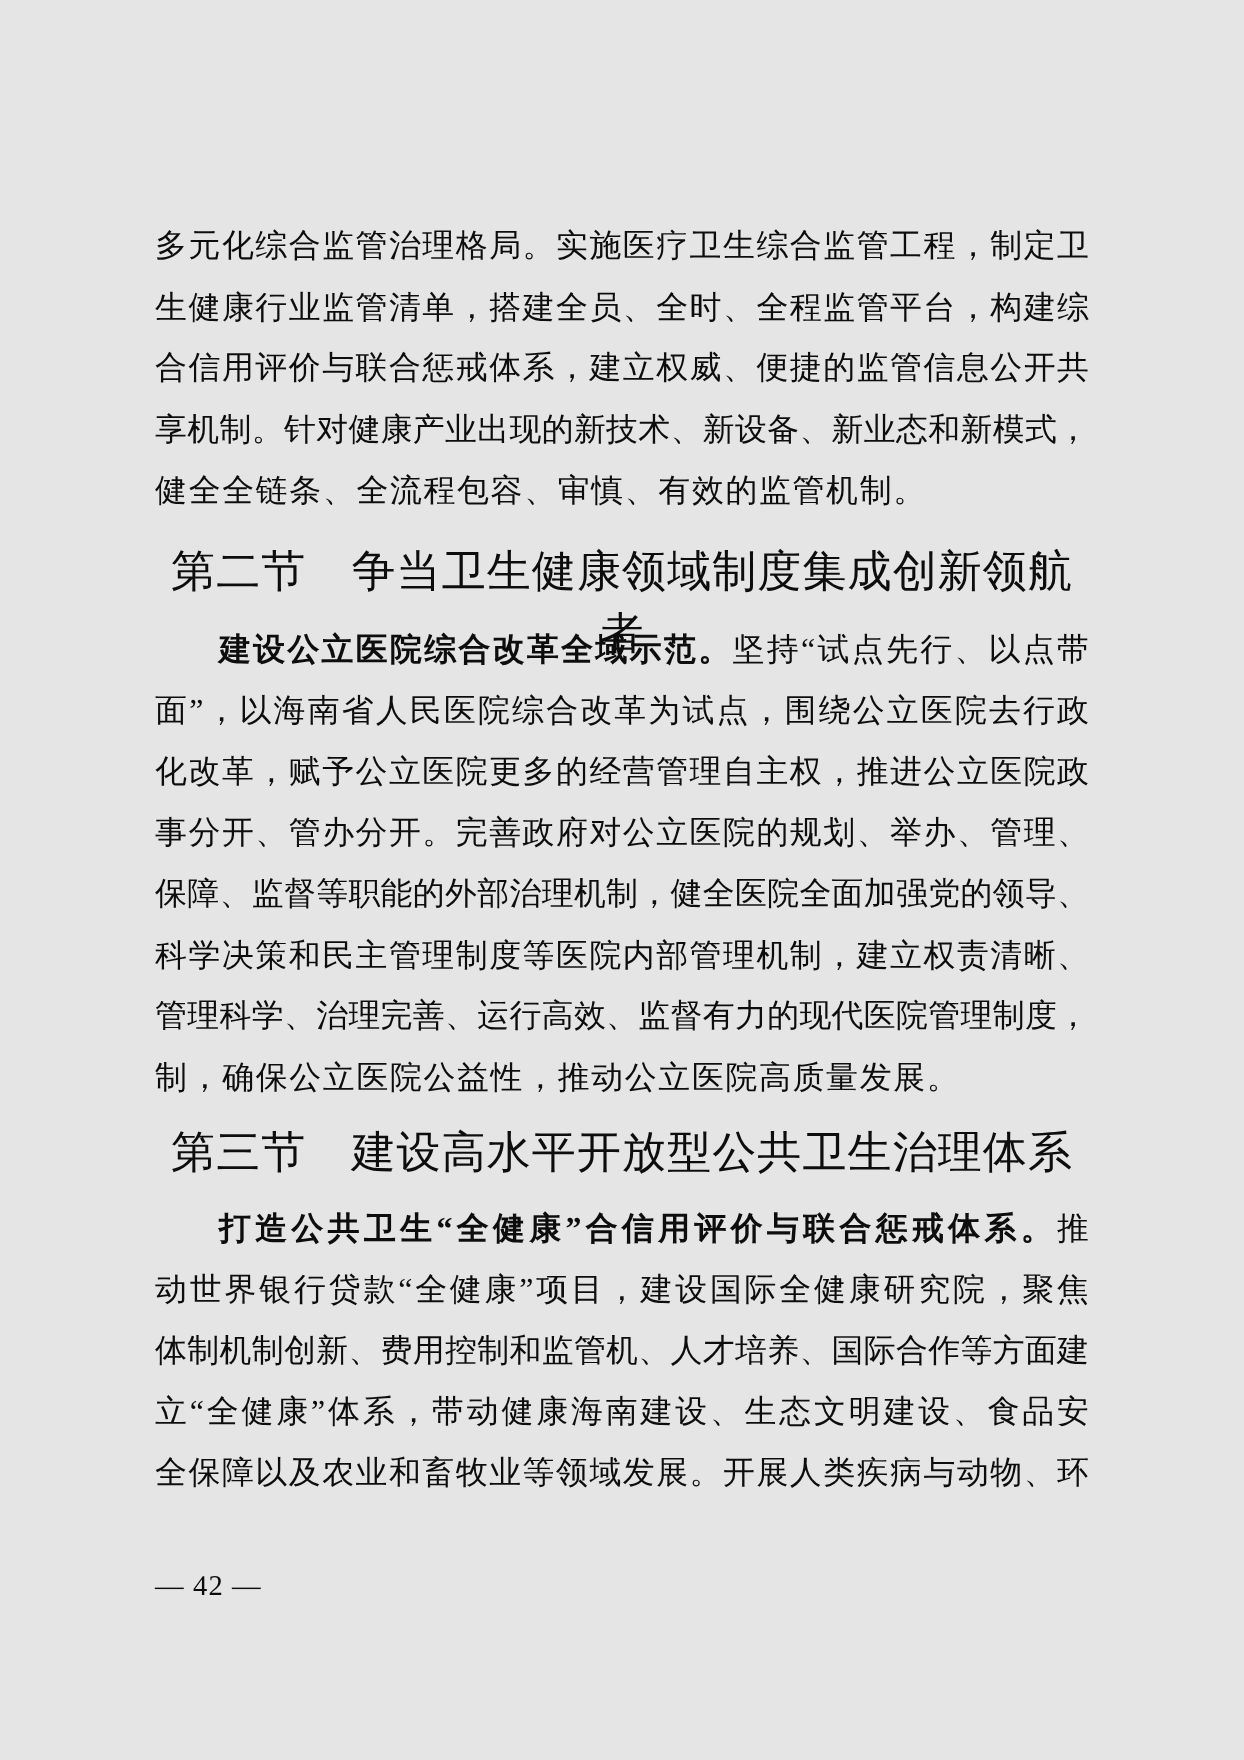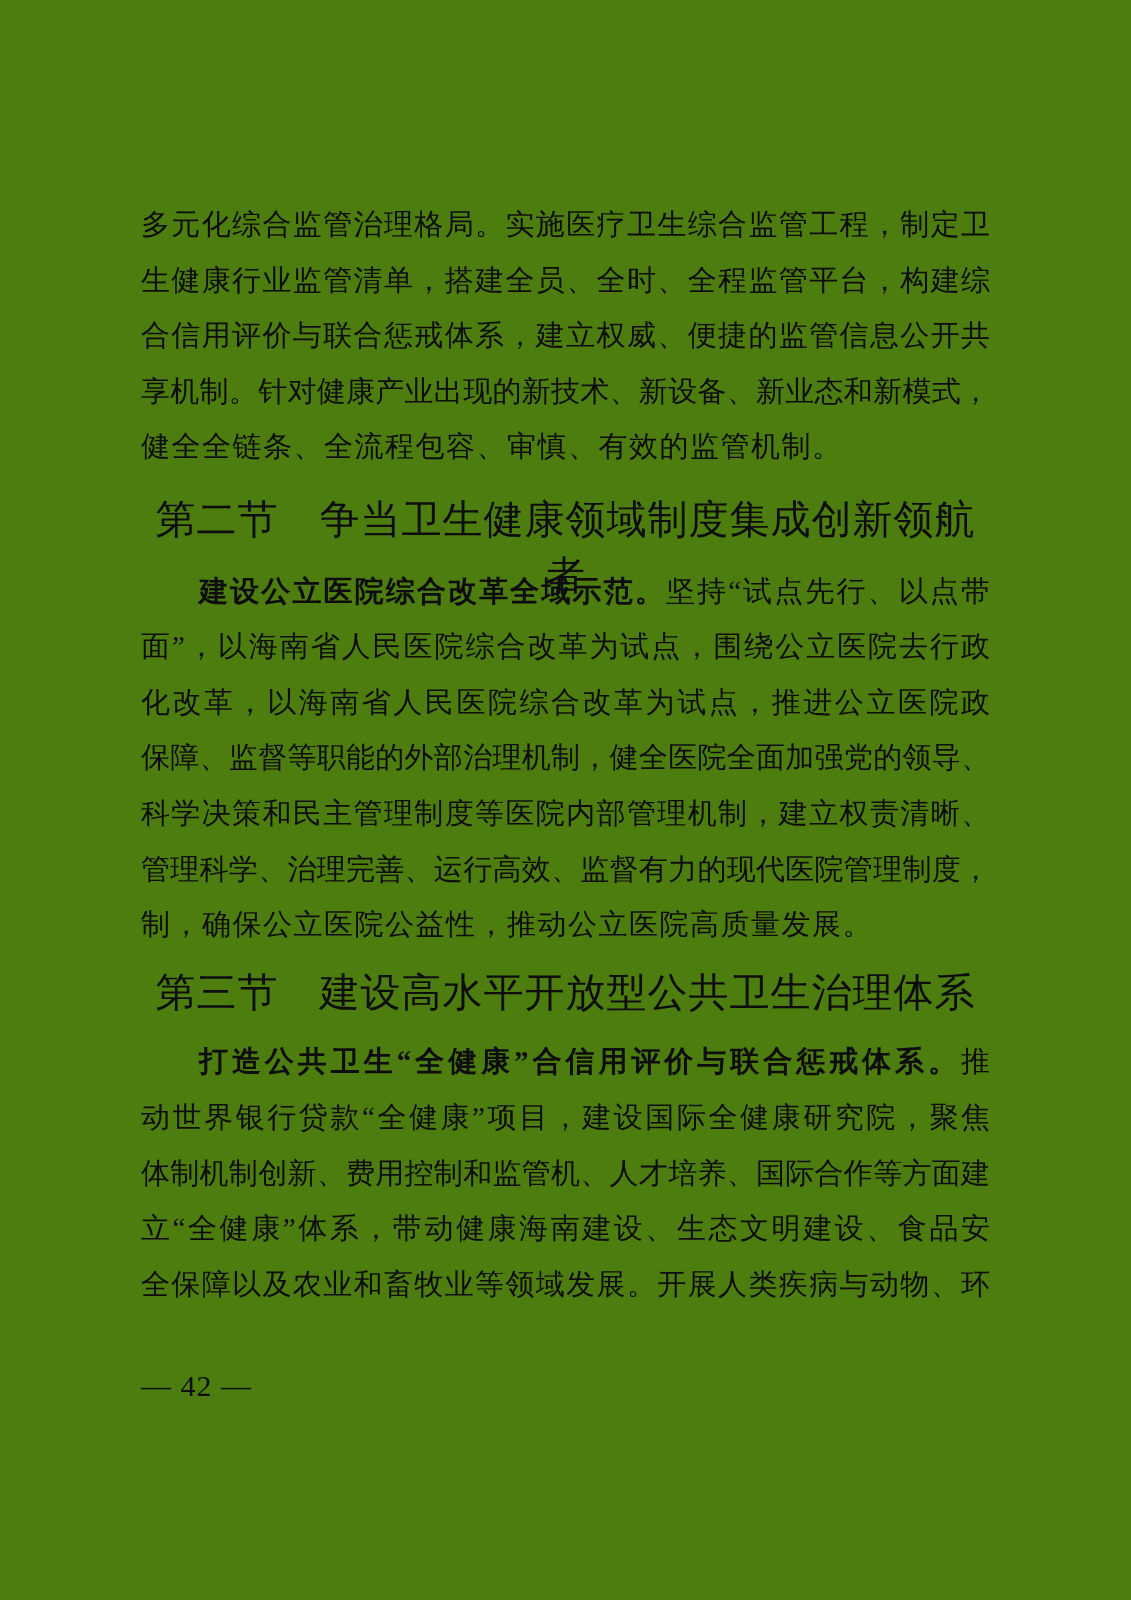--- a/index.html
+++ b/index.html
@@ -1,21 +1,21 @@
 <!DOCTYPE html>
 <html><head>
 <meta charset="utf-8">
 <style>
   * { margin: 0; padding: 0; box-sizing: border-box; }
   html, body { background: #ffffff; }
   .page {
     position: relative;
     width: 1131px;
     height: 1600px;
-    background: #4d7c0f;
+    background: #e5e5e5;
     color: #0d0d0d;
     font-family: "Liberation Serif", "DejaVu Serif", serif;
     overflow: hidden;
   }
   .doc-content {
     position: absolute;
     left: 141px;
     top: 197px;
     width: 849px;
   }
@@ -45,24 +45,24 @@
     font-size: 40px;
     font-weight: normal;
     text-align: center;
     letter-spacing: 1px;
   }
   .heading.h-sec2 { margin-top: 17px; margin-bottom: 16px; }
   .heading.h-sec3 { margin-top: 12px; margin-bottom: 14px; }
   .page-footer {
     position: absolute;
     left: 141px;
-    top: 1366px;
+    top: 1422px;
     height: 40px;
     line-height: 40px;
-    font-size: 30px;
+    font-size: 26px;
     letter-spacing: 1px;
   }
 </style>
 </head>
 <body>
 
 <div class="page">
   <div class="doc-content">
 
     <div>
@@ -73,21 +73,22 @@
       <div class="line last">健全全链条、全流程包容、审慎、有效的监管机制。</div>
     </div>
 
     <div class="heading h-sec2">第二节　争当卫生健康领域制度集成创新领航者</div>
 
     <div>
       <div class="line indent">
         <span class="lead">建设公立医院综合改革全域示范。</span><span>坚持“试点先行、以点带</span>
       </div>
       <div class="line">面”，以海南省人民医院综合改革为试点，围绕公立医院去行政</div>
-      <div class="line">化改革，以海南省人民医院综合改革为试点，推进公立医院政</div>
+      <div class="line">化改革，赋予公立医院更多的经营管理自主权，推进公立医院政</div>
+      <div class="line">事分开、管办分开。完善政府对公立医院的规划、举办、管理、</div>
       <div class="line">保障、监督等职能的外部治理机制，健全医院全面加强党的领导、</div>
       <div class="line">科学决策和民主管理制度等医院内部管理机制，建立权责清晰、</div>
       <div class="line">管理科学、治理完善、运行高效、监督有力的现代医院管理制度，</div>
       <div class="line last">制，确保公立医院公益性，推动公立医院高质量发展。</div>
     </div>
 
     <div class="heading h-sec3">第三节　建设高水平开放型公共卫生治理体系</div>
 
     <div>
       <div class="line indent">

